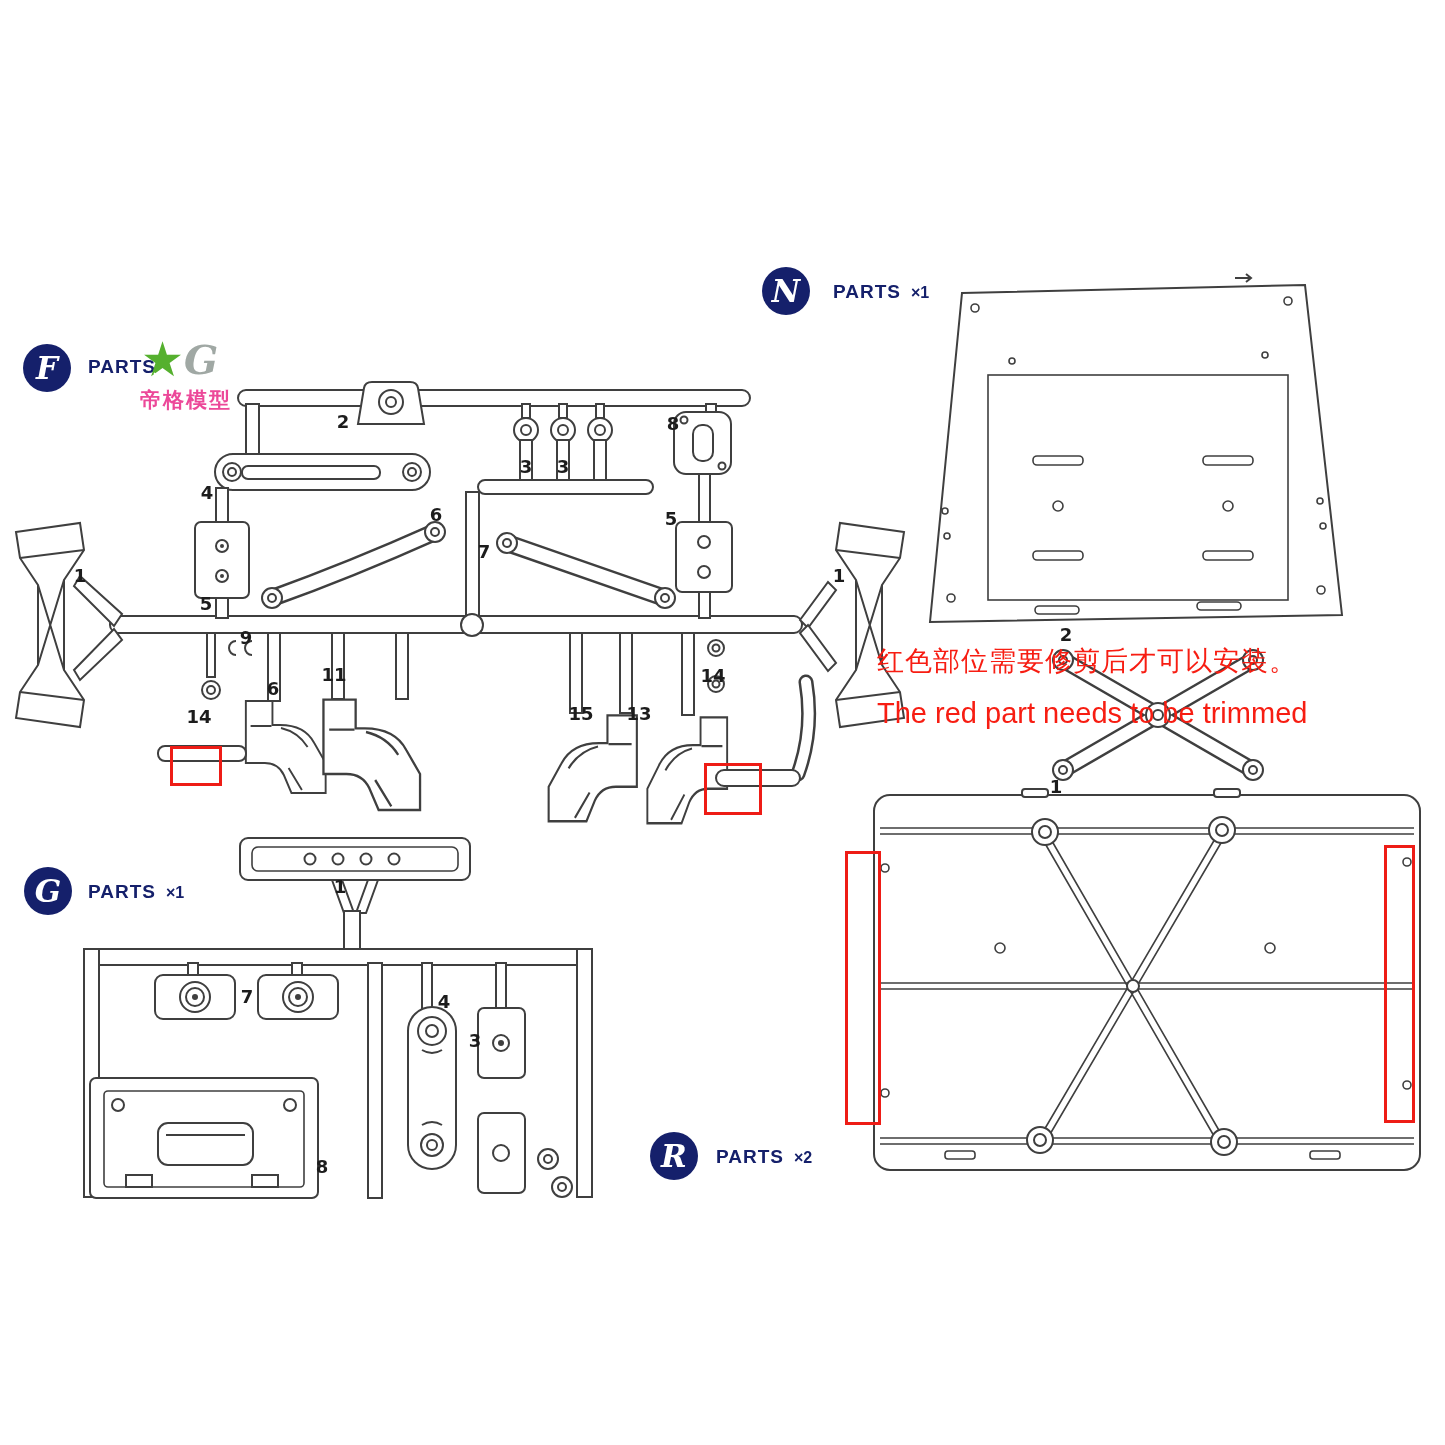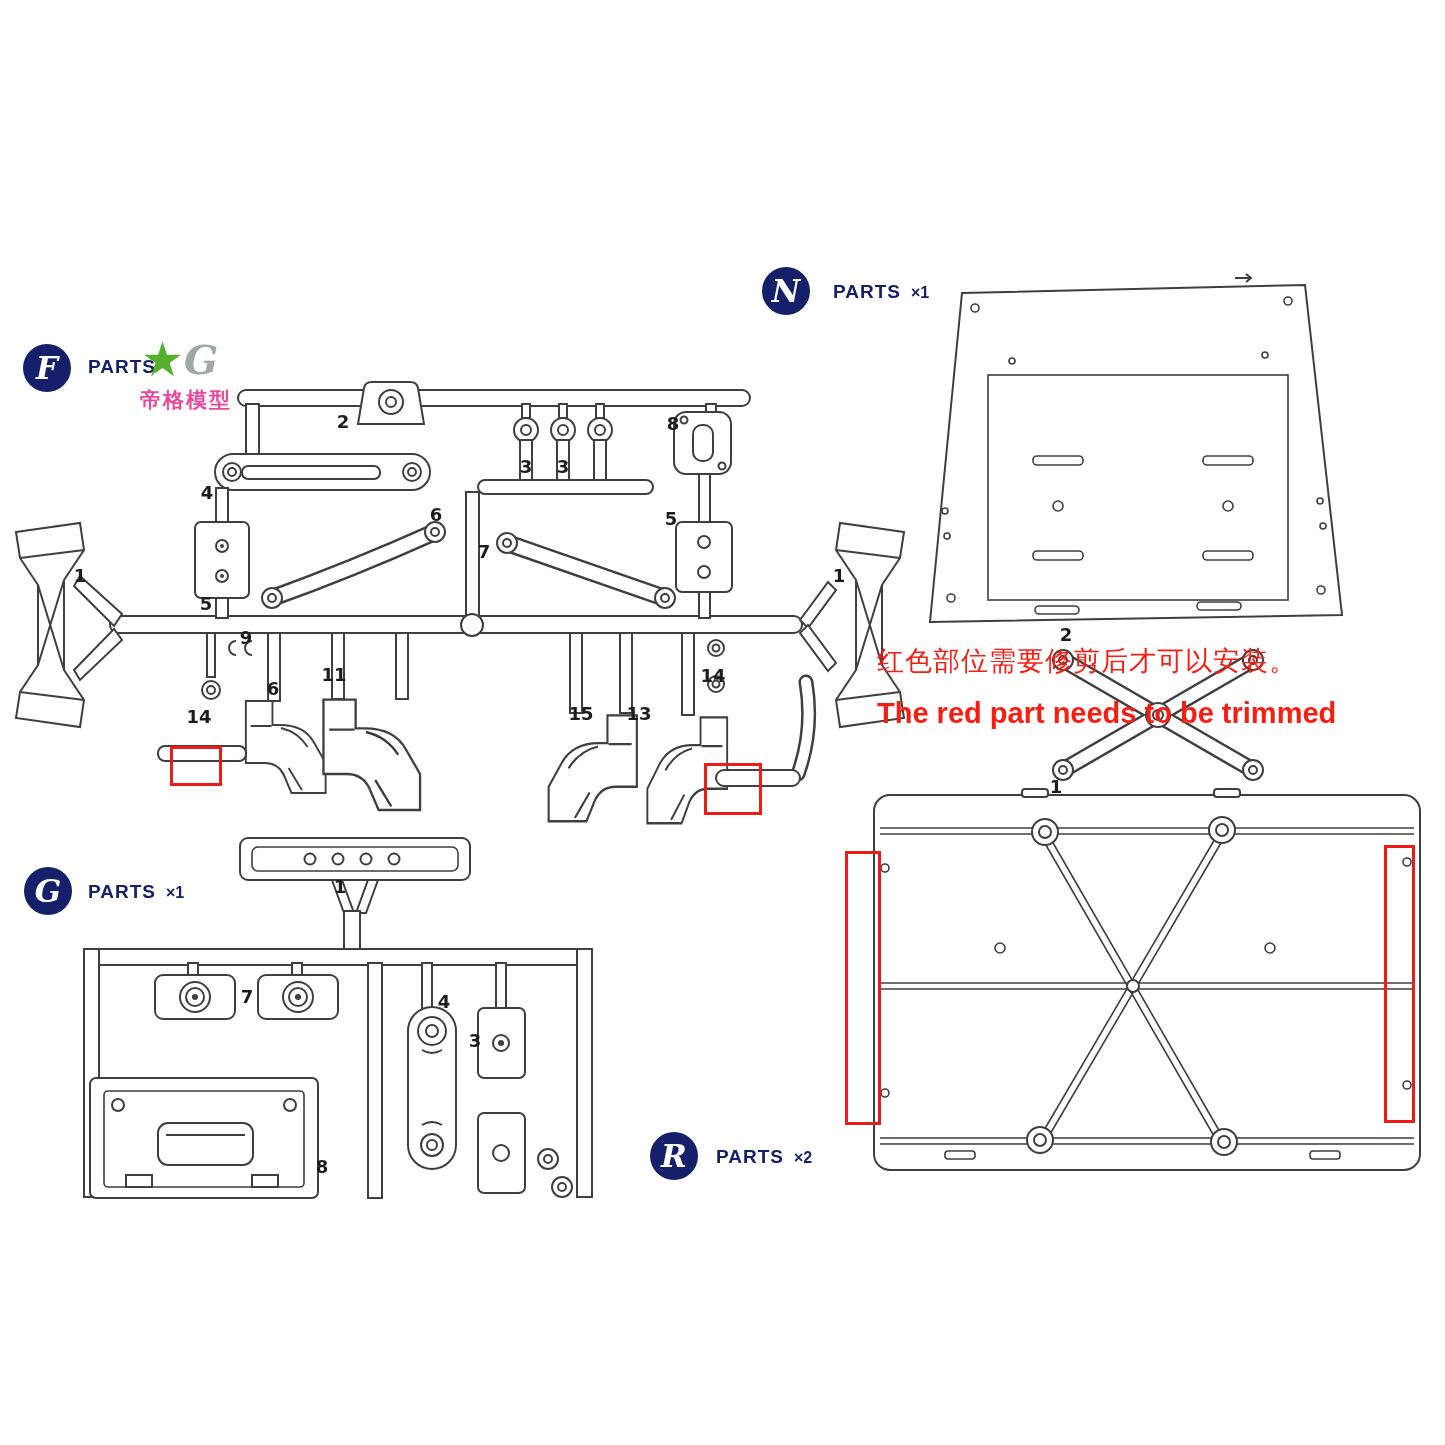--- a/index.html
+++ b/index.html
@@ -10,21 +10,21 @@
   .o{fill:none;stroke:#3f3f3f;stroke-width:2;}
   .o2{fill:none;stroke:#3f3f3f;stroke-width:1.6;}
   .badge{position:absolute;width:48px;height:48px;border-radius:50%;background:#15206b;color:#fff;
          display:flex;align-items:center;justify-content:center;z-index:6;
          font-family:"DejaVu Serif",serif;font-style:italic;font-weight:bold;font-size:31px;}
   .plabel{position:absolute;color:#15206b;font-weight:bold;font-size:19px;letter-spacing:1px;z-index:6;}
   .plabel .qty{margin-left:10px;font-size:16px;letter-spacing:0;}
   .pn{position:absolute;transform:translate(-50%,-50%);font-weight:bold;font-size:18px;color:#1c1c1c;
       font-family:"DejaVu Sans",sans-serif;z-index:3;}
   .note-zh{position:absolute;color:#f71d12;font-weight:normal;font-size:27px;z-index:5;letter-spacing:1px;}
-  .note-en{position:absolute;color:#f71d12;font-weight:bold;font-size:29px;z-index:5;}
+  .note-en{position:absolute;color:#f71d12;font-weight:normal;font-size:29px;z-index:5;}
   .red-box{position:absolute;border:3px solid #ee1c16;z-index:4;}
   .wm-star{position:absolute;color:#55b02e;font-size:48px;line-height:48px;z-index:7;width:48px;height:48px;}
   .wm-qty{position:absolute;left:12px;top:16px;color:#fff;font-size:13px;font-weight:bold;
           font-family:"Liberation Sans",sans-serif;}
   .wm-g{position:absolute;color:#a0a8a4;font-weight:bold;font-style:italic;font-size:40px;line-height:40px;z-index:7;
         font-family:"DejaVu Serif",serif;}
   .wm-name{position:absolute;color:#ec4899;font-weight:bold;font-size:21px;letter-spacing:2px;z-index:7;}
 </style>
 </head>
 <body>

